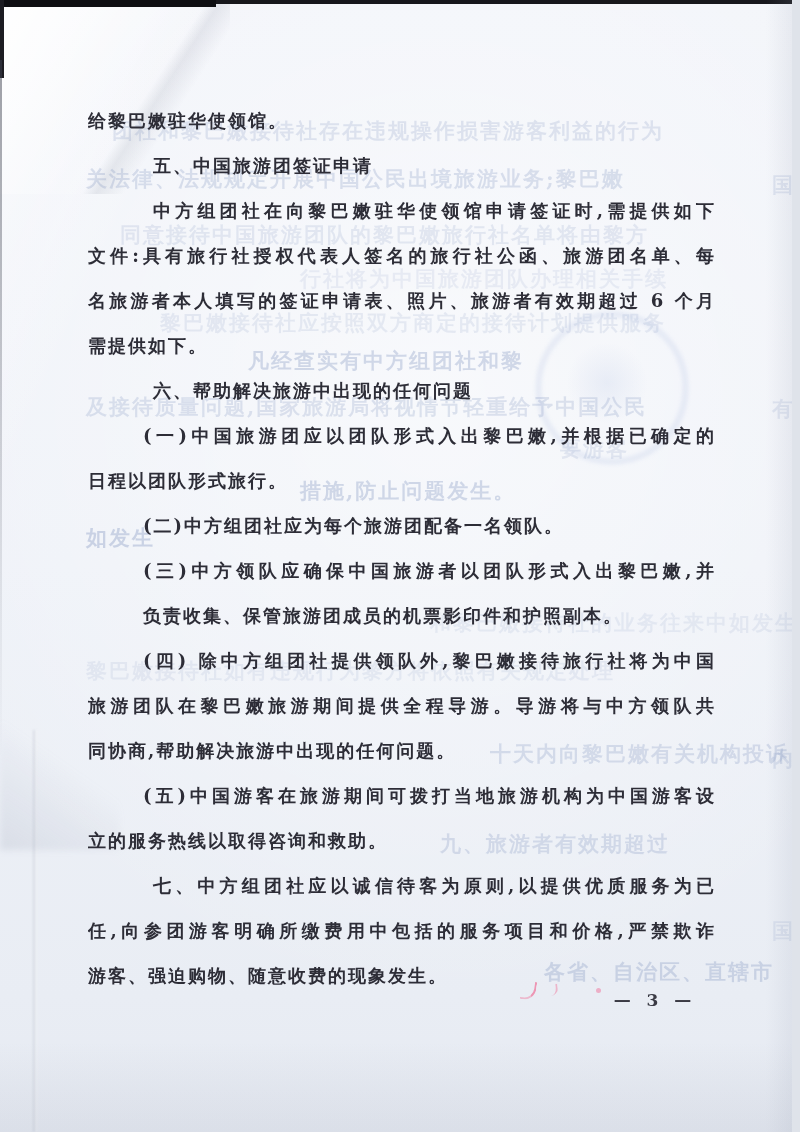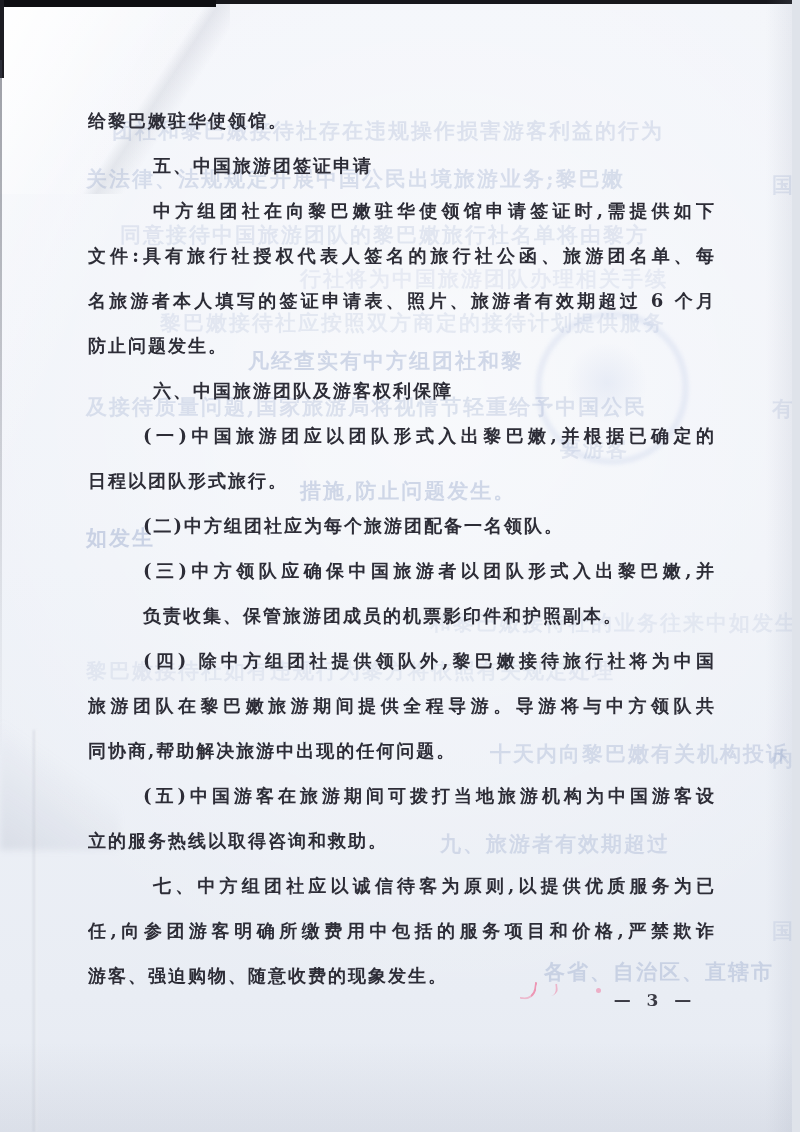--- a/index.html
+++ b/index.html
@@ -96,22 +96,22 @@
       <div class="bleed-line" style="left: 772px; top: 748px; opacity: 0.17;">内</div>
       <div class="bleed-line" style="left: 772px; top: 920px; opacity: 0.13;">国</div>
     </div>
 
   <div class="text-col">
       <div class="doc-line" style="padding-left: 0px;">给黎巴嫩驻华使领馆。</div>
       <div class="doc-line" style="padding-left: 65px;">五、中国旅游团签证申请</div>
       <div class="doc-line j" style="padding-left: 65px;">中方组团社在向黎巴嫩驻华使领馆申请签证时,需提供如下</div>
       <div class="doc-line j" style="padding-left: 0px;">文件:具有旅行社授权代表人签名的旅行社公函、旅游团名单、每</div>
       <div class="doc-line j" style="padding-left: 0px;">名旅游者本人填写的签证申请表、照片、旅游者有效期超过 6 个月</div>
-      <div class="doc-line" style="padding-left: 0px;">防止问题发生。</div>
-      <div class="doc-line" style="padding-left: 65px;">六、中国旅游团队及游客权利保障</div>
+      <div class="doc-line" style="padding-left: 0px;">需提供如下。</div>
+      <div class="doc-line" style="padding-left: 65px;">六、帮助解决旅游中出现的任何问题</div>
       <div class="doc-line j" style="padding-left: 55px;">(一)中国旅游团应以团队形式入出黎巴嫩,并根据已确定的</div>
       <div class="doc-line" style="padding-left: 0px;">日程以团队形式旅行。</div>
       <div class="doc-line" style="padding-left: 55px;">(二)中方组团社应为每个旅游团配备一名领队。</div>
       <div class="doc-line j" style="padding-left: 55px;">(三)中方领队应确保中国旅游者以团队形式入出黎巴嫩,并</div>
       <div class="doc-line" style="padding-left: 55px;">负责收集、保管旅游团成员的机票影印件和护照副本。</div>
       <div class="doc-line j" style="padding-left: 55px;">(四) 除中方组团社提供领队外,黎巴嫩接待旅行社将为中国</div>
       <div class="doc-line j" style="padding-left: 0px;">旅游团队在黎巴嫩旅游期间提供全程导游。导游将与中方领队共</div>
       <div class="doc-line" style="padding-left: 0px;">同协商,帮助解决旅游中出现的任何问题。</div>
       <div class="doc-line j" style="padding-left: 55px;">(五)中国游客在旅游期间可拨打当地旅游机构为中国游客设</div>
       <div class="doc-line" style="padding-left: 0px;">立的服务热线以取得咨询和救助。</div>

